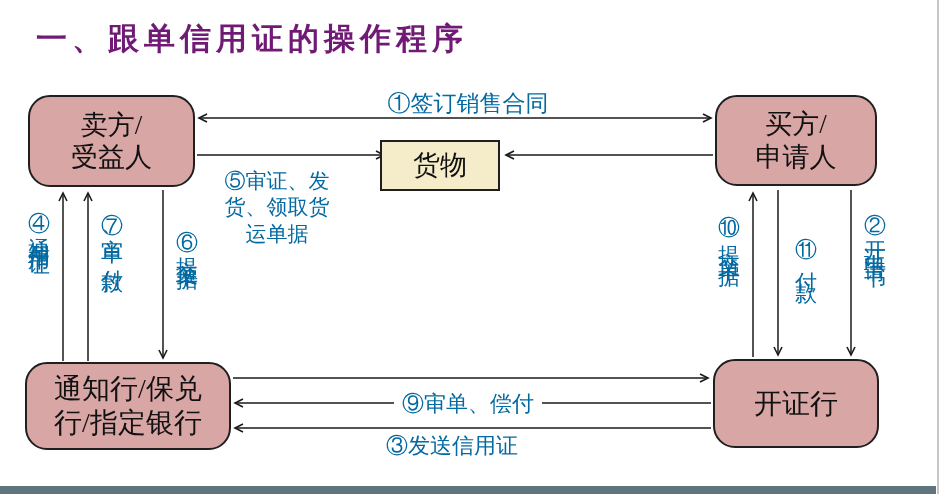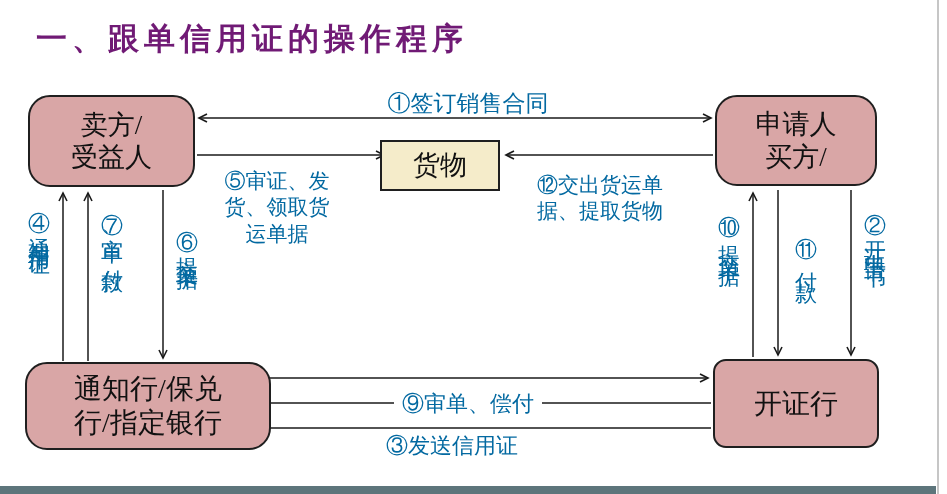--- a/index.html
+++ b/index.html
@@ -68,42 +68,41 @@
       <line x1="711" y1="428" x2="235" y2="428" marker-end="url(#arr)"></line>
     </g>
   </svg>
 
   <div class="node" style="left:28px;top:95px;width:167px;height:92px;">
     <span>卖方/</span>
     <span>受益人</span>
   </div>
 
   <div class="node" style="left:715px;top:95px;width:162px;height:91px;">
+    <span>买方/</span>
     <span>申请人</span>
-    <span>买方/</span>
   </div>
 
   <div class="node goods" style="left:380px;top:140px;width:120px;height:51px;">
     <span>货物</span>
   </div>
 
-  <div class="node" style="left:25px;top:362px;width:246px;height:88px;font-size:28px;">
+  <div class="node" style="left:25px;top:362px;width:206px;height:88px;font-size:28px;">
     <span>通知行/保兑</span>
     <span>行/指定银行</span>
   </div>
 
-  <div class="node" style="left:713px;top:359px;width:166px;height:89px;font-size:28px;border-radius:13px;">
+  <div class="node" style="left:713px;top:359px;width:166px;height:89px;font-size:28px;">
     <span>开证行</span>
   </div>
 
   <div class="lbl center" style="left:468px;top:88px;font-size:23px;">①签订销售合同</div>
 
   <div class="lbl wrap" style="left:220px;top:168px;width:114px;">⑤审证、发货、领取货运单据</div>
 
-  <div class="lbl wrap" style="left:533px;top:172px;width:134px;">⑫交出货运单据、提取货物</div>
 
   <div class="lbl vert" style="left:24px;top:194px;letter-spacing:4px;">④通知信用证</div>
 
   <div class="lbl vert" style="left:97px;top:196px;letter-spacing:3px;">⑦审单、付款</div>
 
   <div class="lbl vert" style="left:172px;top:213px;letter-spacing:4px;">⑥提交单据</div>
 
   <div class="lbl vert" style="left:714px;top:198px;letter-spacing:7px;">⑩提交单据</div>
 
   <div class="lbl vert" style="left:791px;top:220px;letter-spacing:12px;">⑪付款</div>

